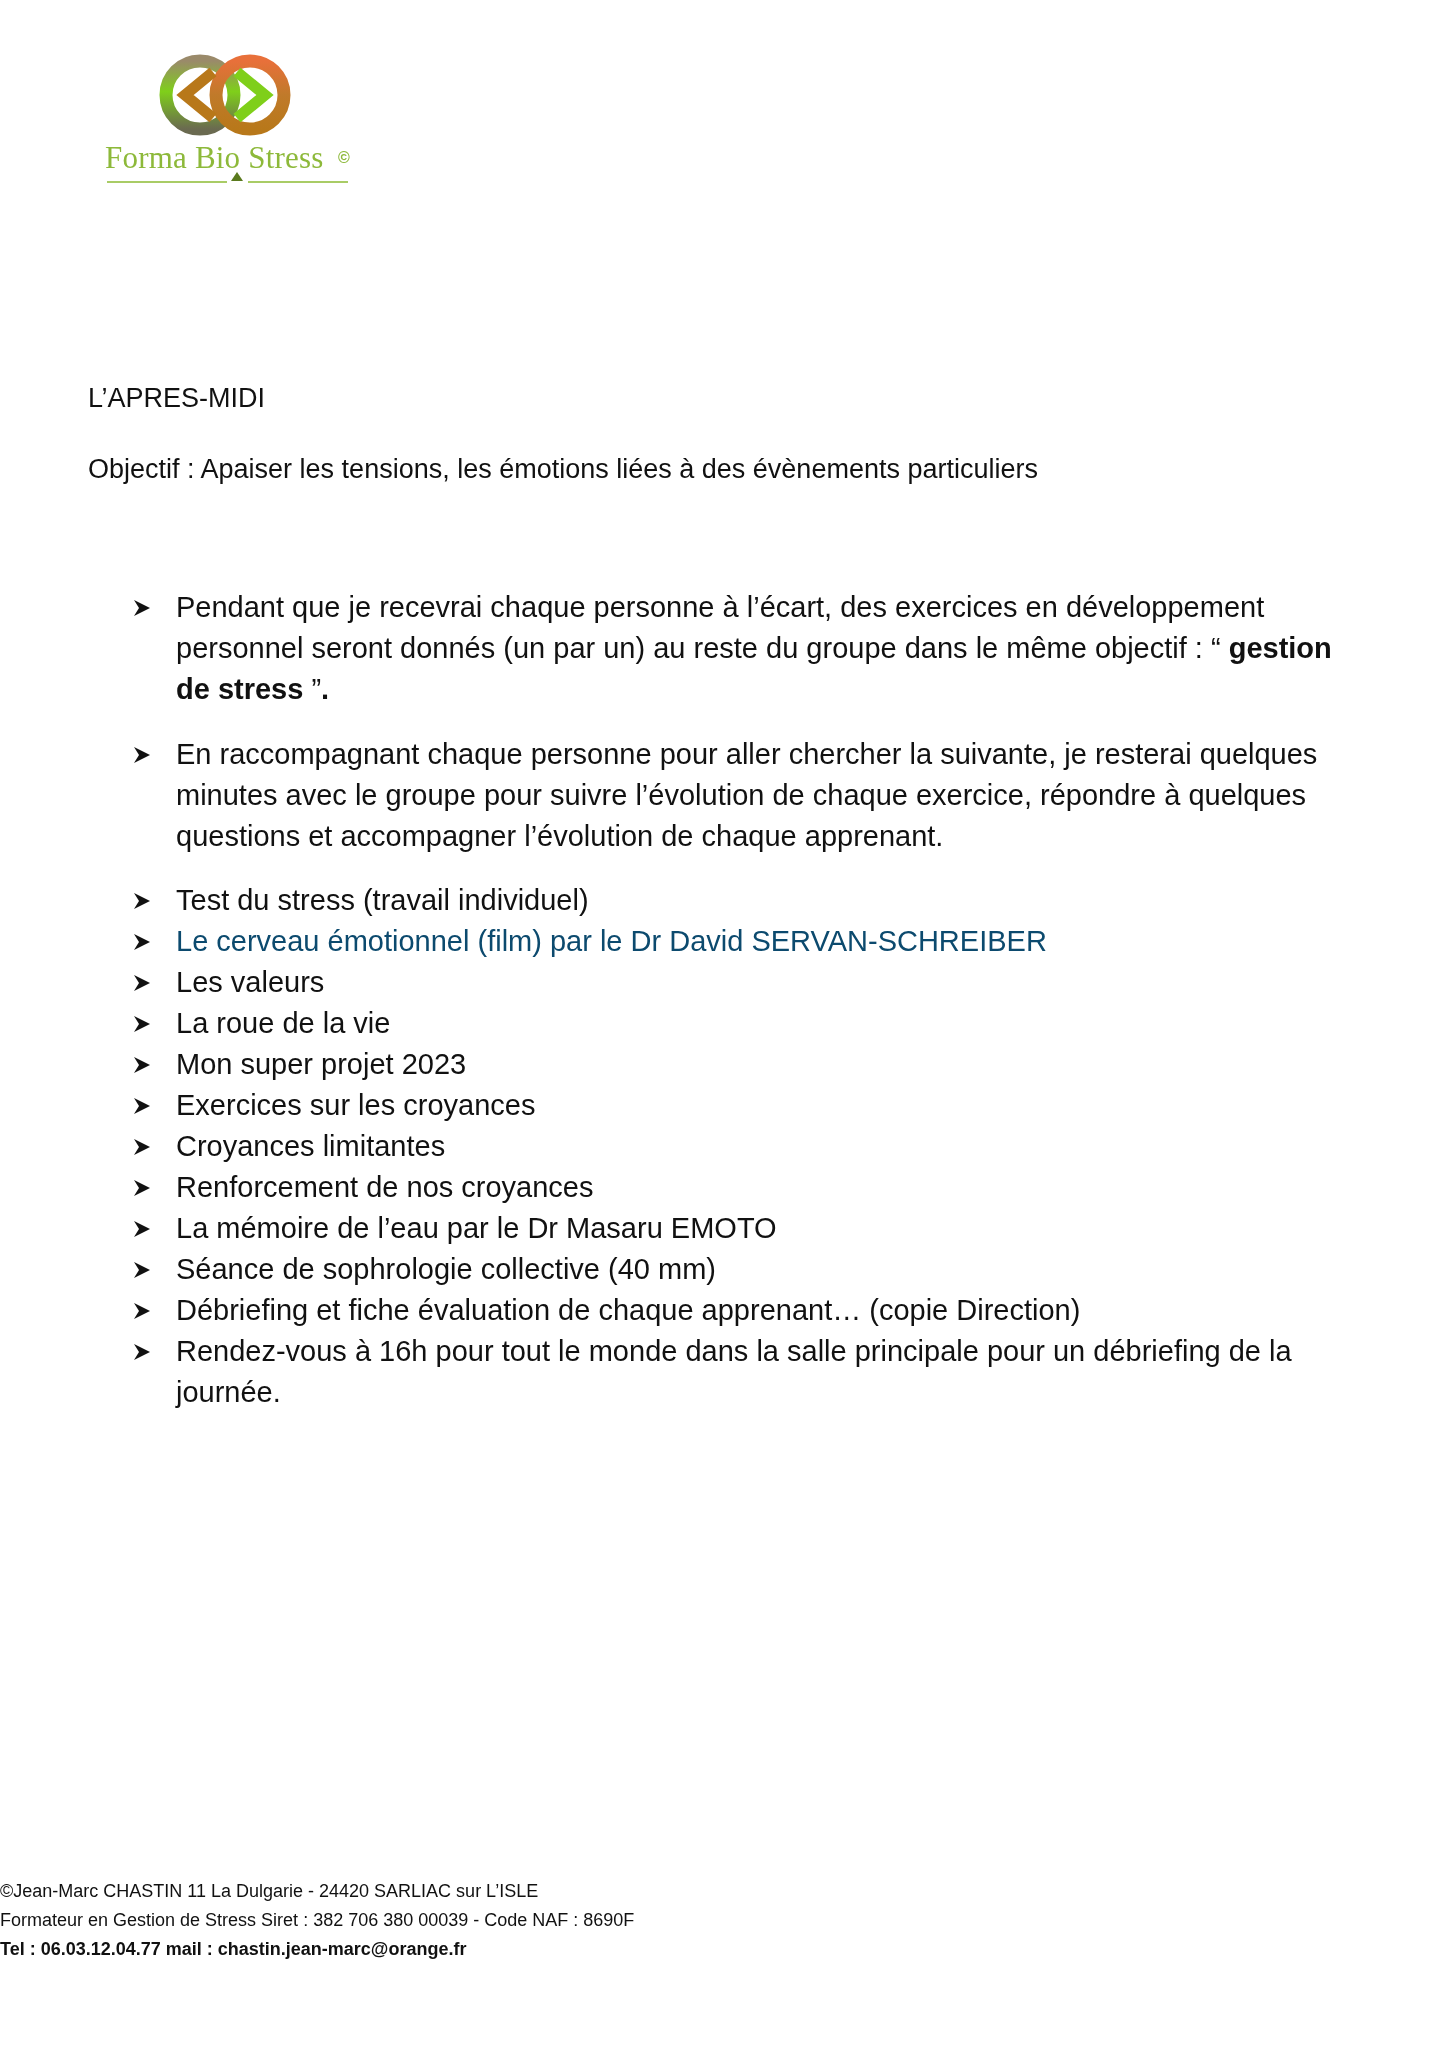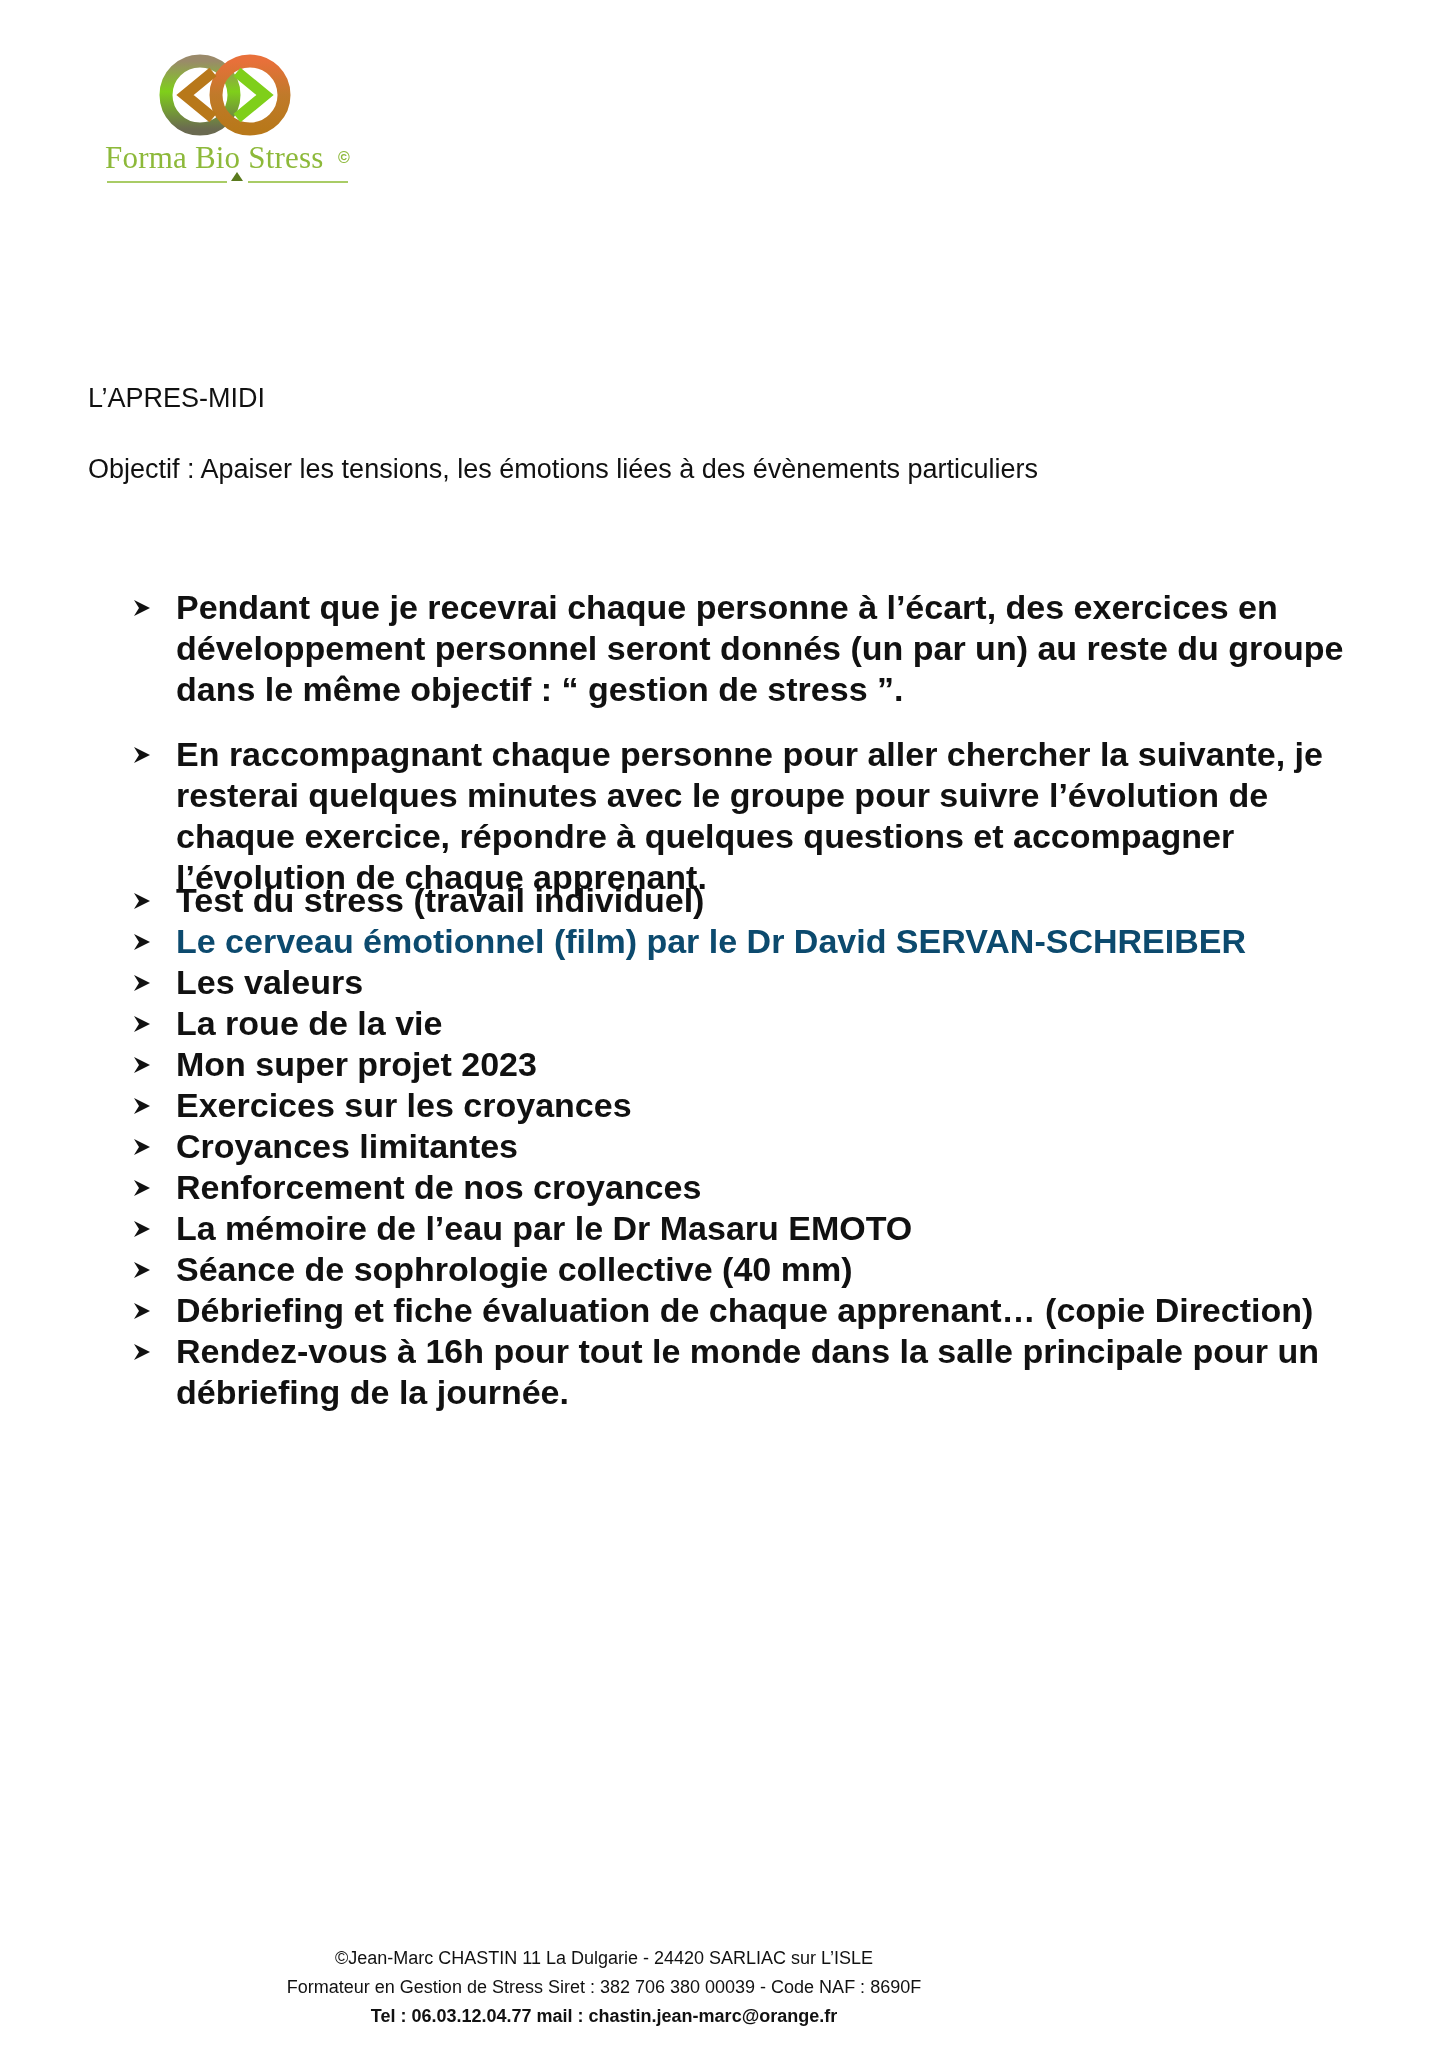--- a/index.html
+++ b/index.html
@@ -22,33 +22,33 @@
     .logo-line { position: absolute; top: 131px; height: 2px; background: #a9cc66; }
     .logo-tri {
       position: absolute; left: 126px; top: 122px; width: 0; height: 0;
       border-left: 6px solid transparent; border-right: 6px solid transparent;
       border-bottom: 9px solid #5a7a1e;
     }
 
     .heading { position: absolute; left: 88px; font-size: 27px; color: #111; white-space: nowrap; }
 
     .bullets { position: absolute; left: 133px; width: 1220px; margin: 0; padding: 0; list-style: none; }
-    .bullets li { position: relative; padding-left: 43px; font-size: 34px; color: #111; font-weight: bold; }
+    .bullets li { position: relative; padding-left: 43px; font-size: 29px; color: #111; }
     .arrow {
       position: absolute; left: 0; width: 18px; height: 18px;
     }
     .para li { line-height: 41px; margin-bottom: 24px; }
     .para .arrow { top: 12px; }
     .list li { line-height: 41px; }
     .list .arrow { top: 12px; }
     .link { color: #0c4a6e; margin-top: 44px; }
 
     .footer {
-      position: absolute; left: 0; width: 1208px; top: 1944px;
-      text-align: center; font-size: 18px; color: #111; line-height: 29px;
+      position: absolute; left: 0; width: 1208px; top: 1877px;
+      font-size: 18px; color: #111; line-height: 29px;
     }
     .footer .bold { font-weight: bold; }
   </style>
 </head>
 <body>
 
 <div class="logo">
   <svg width="140" height="90" viewBox="0 0 140 90">
     <defs>
       <linearGradient id="gL" x1="0" y1="0" x2="0" y2="1">

